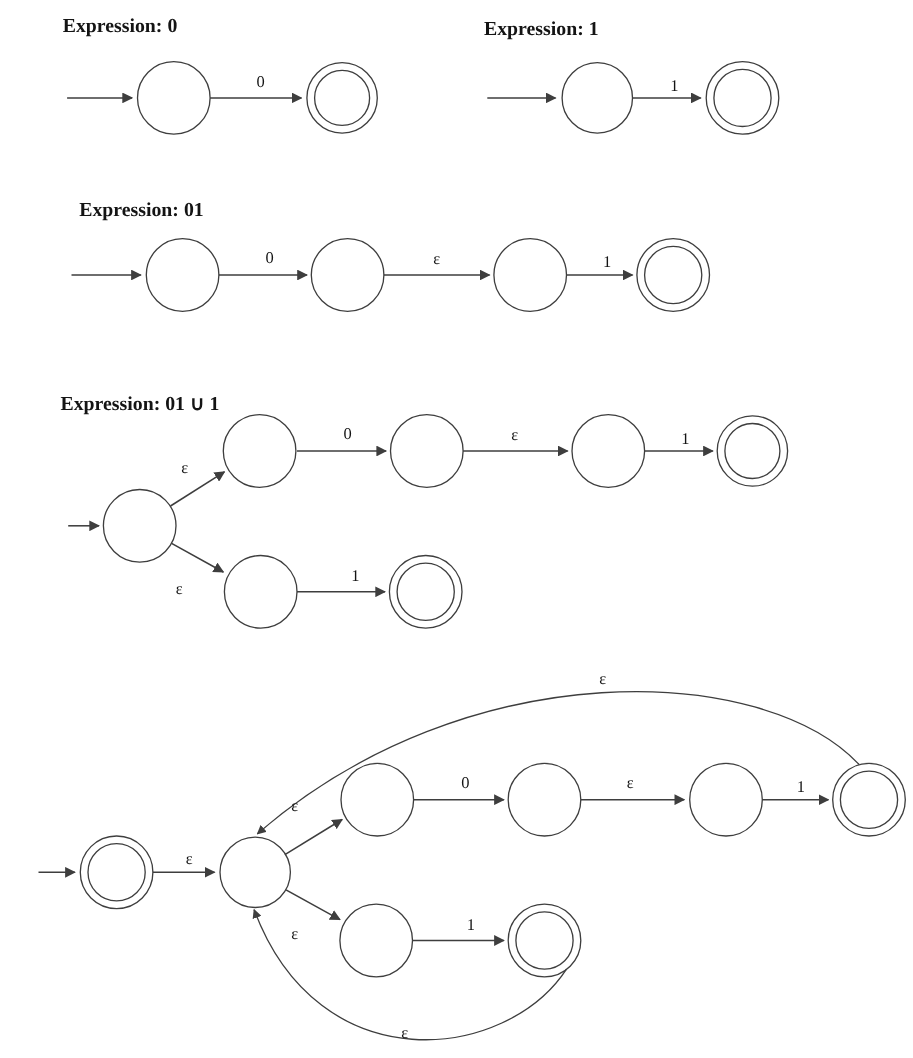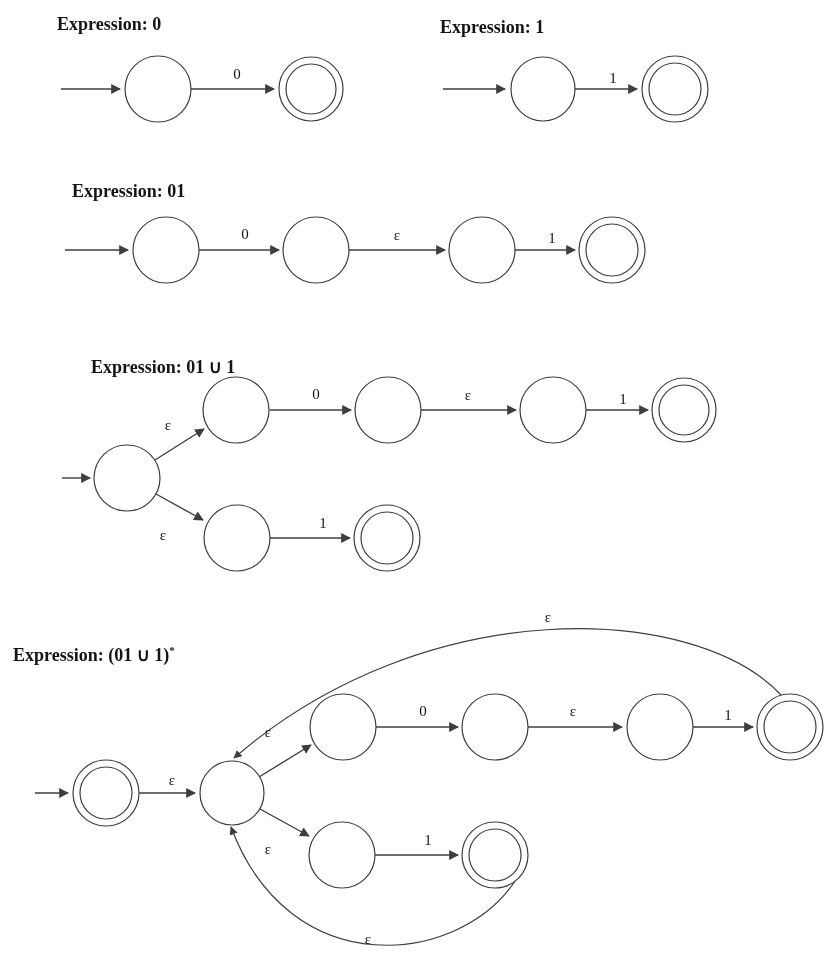--- a/index.html
+++ b/index.html
@@ -33,23 +33,22 @@
 <body>
 
 <div class="canvas">
 
   <div class="sec-title" style="left:57px; top:13px;"><span>Expression: 0</span><sup></sup></div>
 
   <div class="sec-title" style="left:440px; top:16px;"><span>Expression: 1</span><sup></sup></div>
 
   <div class="sec-title" style="left:55px; top:180px;margin-left:17px;"><span>Expression: 01</span><sup></sup></div>
 
-  <div class="sec-title" style="left:55px; top:356px;margin-left:36px;"><span>Expression: 01 ∪ 1</span><sup></sup></div>
+  <div class="sec-title" style="left:55px; top:356px;"><span>Expression: 01 ∪ 1</span><sup></sup></div>
 
-  <div class="sec-title" style="left:13px; top:644px;"><span>Expression: (01 ∪ 1)</span><sup>*</sup></div>
 
   <svg width="830" height="962" viewBox="0 0 830 962">
     <defs>
       <marker id="ah" viewBox="0 0 10 10" refX="9" refY="5" markerWidth="7" markerHeight="7" orient="auto-start-reverse">
         <path d="M0,0 L10,5 L0,10 z" fill="#3e3e3e"></path>
       </marker>
     </defs>
 
     <g>
       <circle class="st" cx="158" cy="89" r="33"></circle>

